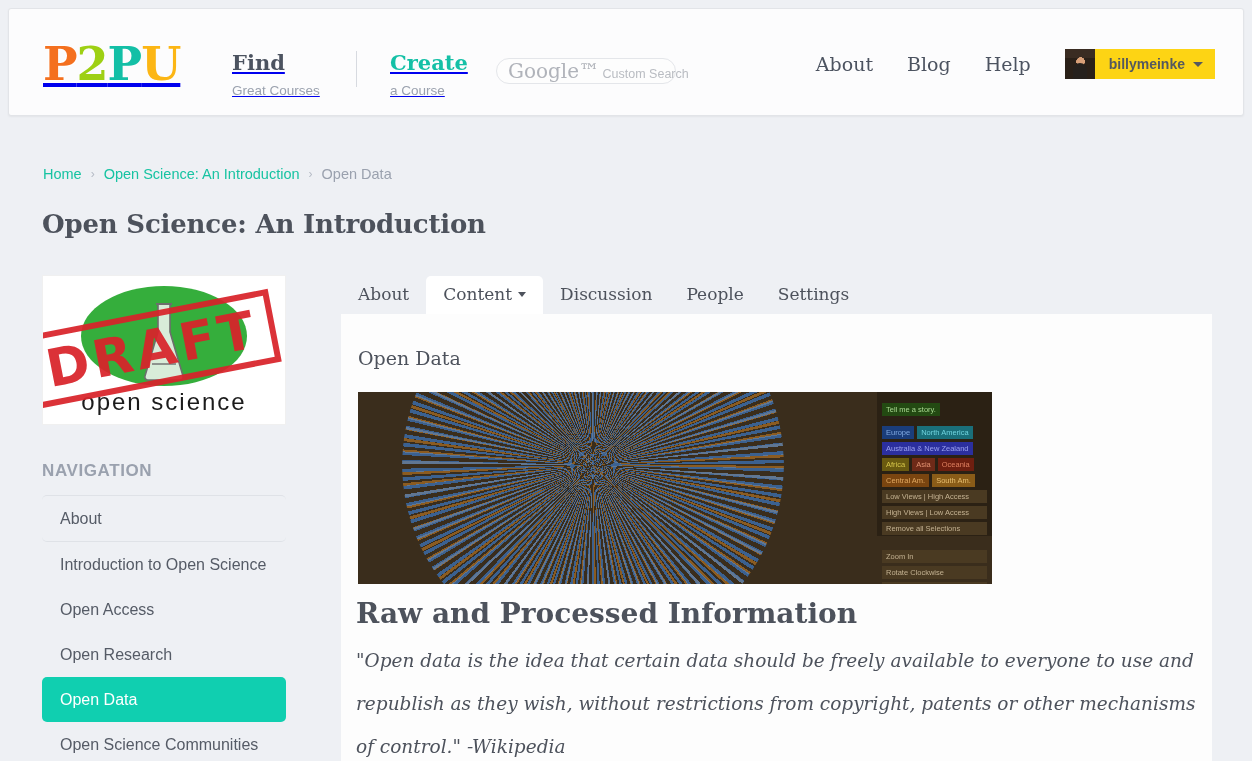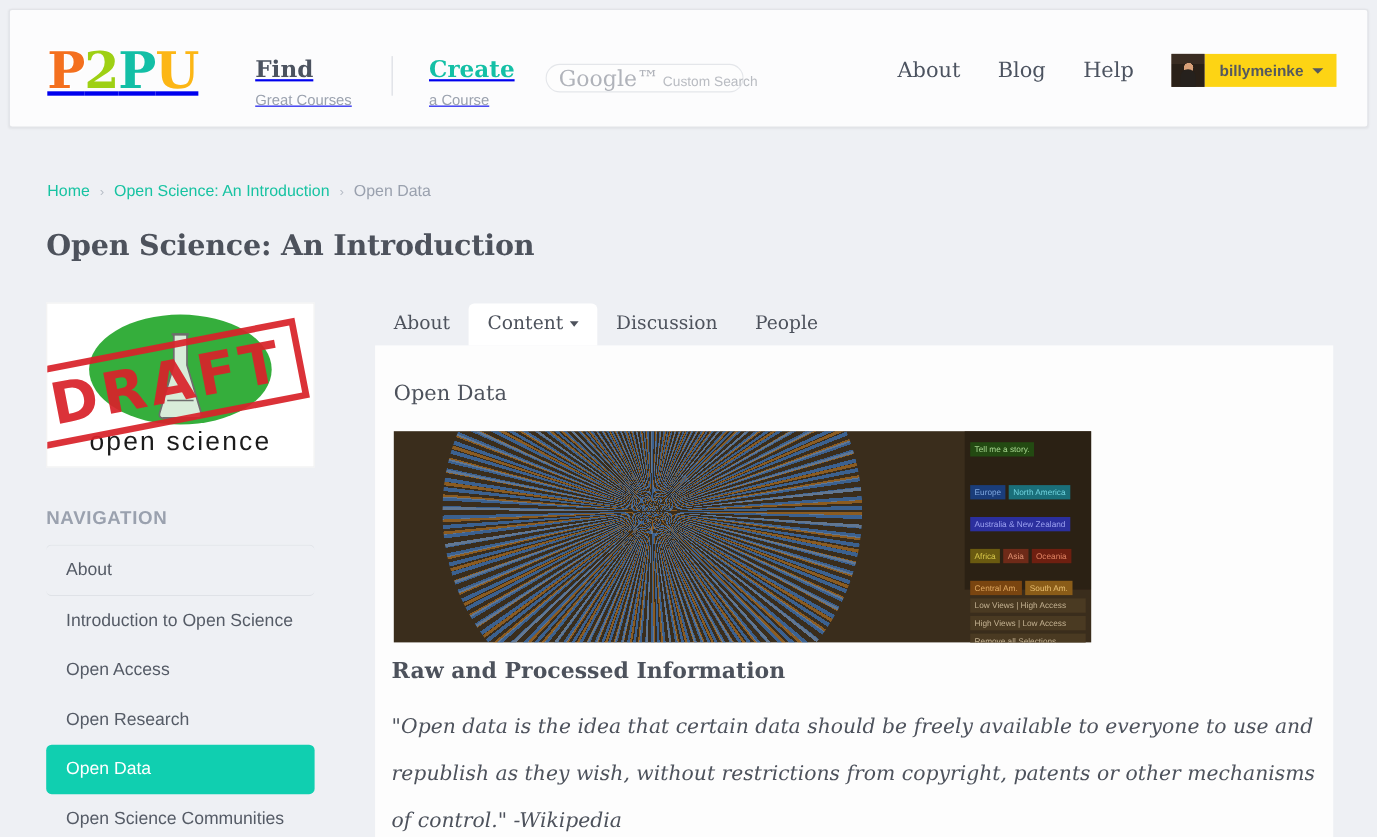--- a/index.html
+++ b/index.html
@@ -249,33 +249,33 @@
 
   .legend {
     position: absolute; right: 0; top: 0; width: 115px; height: 144px;
     background: #2b2114; padding: 6px 5px;
   }
   .lg-story {
     background: #234a12; color: #a8d890; font-size: 7.5px;
     padding: 2px 4px; display: inline-block; margin-bottom: 10px;
     font-family: "Liberation Sans", sans-serif;
   }
-  .lg-row { display: flex; gap: 3px; margin-bottom: 3px; flex-wrap: nowrap; margin-top: 16px; }
+  .lg-row { display: flex; gap: 3px; margin-bottom: 3px; flex-wrap: nowrap; }
   .lg-chip {
     font-size: 7.5px; padding: 2px 4px; white-space: nowrap;
     font-family: "Liberation Sans", sans-serif; line-height: 9px;
   }
   .lg-wide { display: block; margin-bottom: 3px; }
   .lg-gap { height: 12px; }
 
   
   .art-head {
     position: absolute; left: 15px; top: 283px;
     font-family: "DejaVu Serif", serif;
-    font-size: 20px; font-weight: 700; color: #4d525c;
+    font-size: 28px; font-weight: 700; color: #4d525c;
   }
   .art-quote {
     position: absolute; left: 15px; top: 325px; width: 840px;
     font-family: "DejaVu Serif", serif;
     font-style: italic; font-size: 18.5px; line-height: 43px;
     color: #4d525c;
   }
 </style>
 </head>
 <body>
@@ -376,20 +376,23 @@
     <div class="tab active">
       <span>Content</span>
       <span class="tcaret"></span>
     </div>
     <div class="tab">
       <span>Discussion</span>
     </div>
     <div class="tab">
       <span>People</span>
     </div>
+    <div class="tab">
+      <span>Settings</span>
+    </div>
   </div>
 
   <div class="panel">
 
     <div class="panel-title">Open Data</div>
 
     <div class="viz">
       <div class="viz-circle"></div>
       <div class="viz-rays"></div>
       <div class="viz-spikes"></div>

